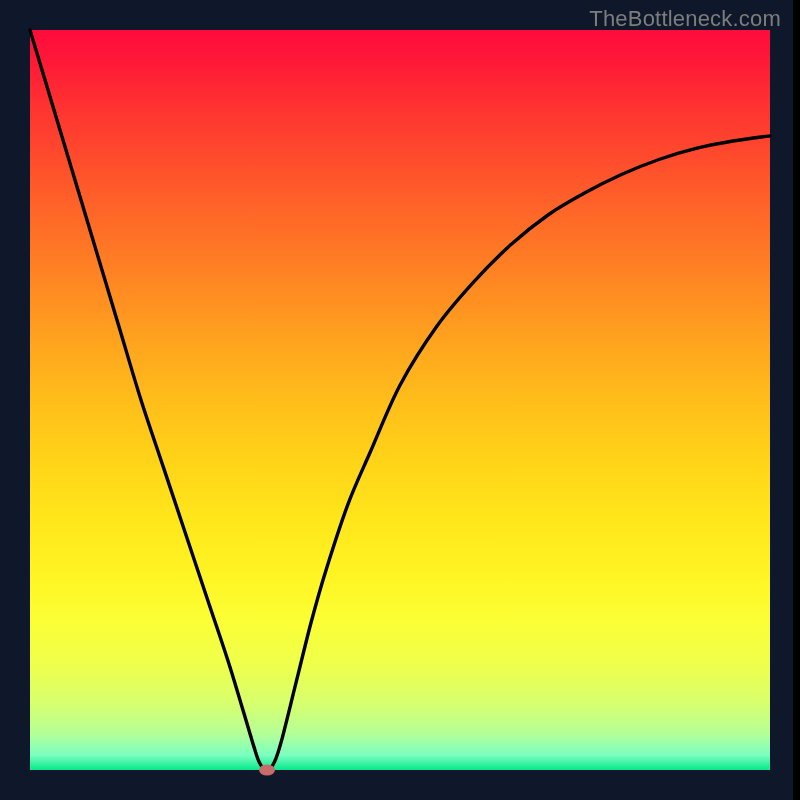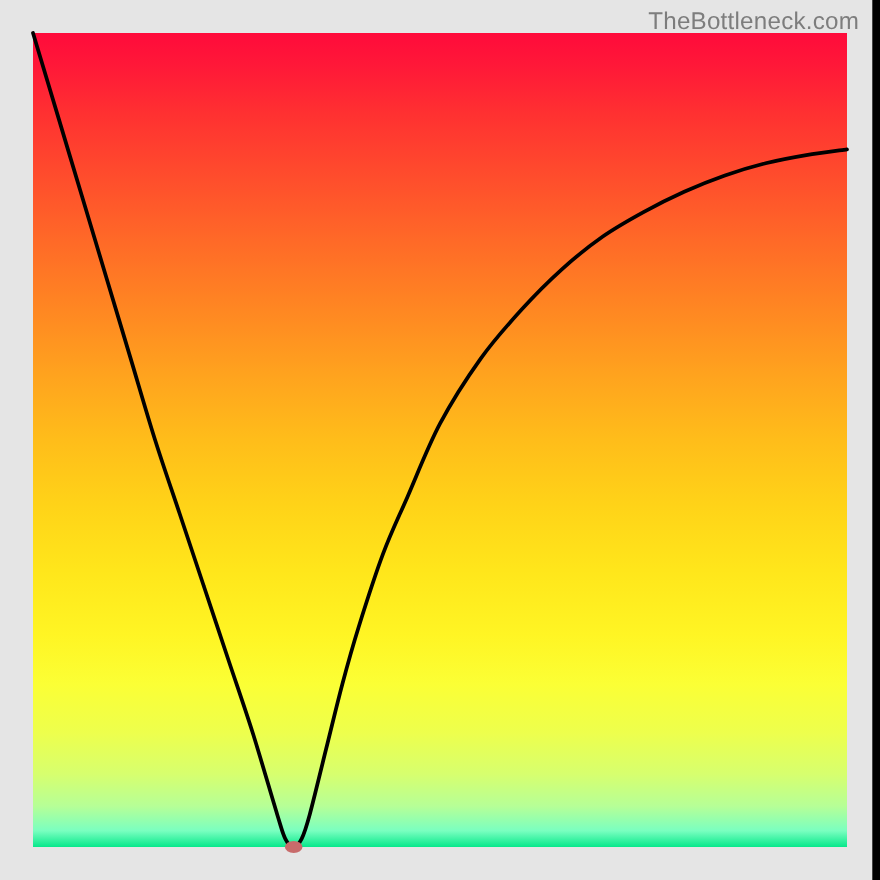--- a/index.html
+++ b/index.html
@@ -8,21 +8,21 @@
     width: 800px;
     height: 800px;
     overflow: hidden;
     background: #000;
     font-family: Arial, Helvetica, sans-serif;
   }
   .frame {
     position: relative;
     width: 793px;
     height: 800px;
-    background: #e5e5e5;
+    background: #0f172a;
   }
   .plot-area {
     position: absolute;
     left: 30px;
     top: 30px;
     width: 740px;
     height: 740px;
     
     background: linear-gradient(to bottom,
       #ff0b3b 0%,

